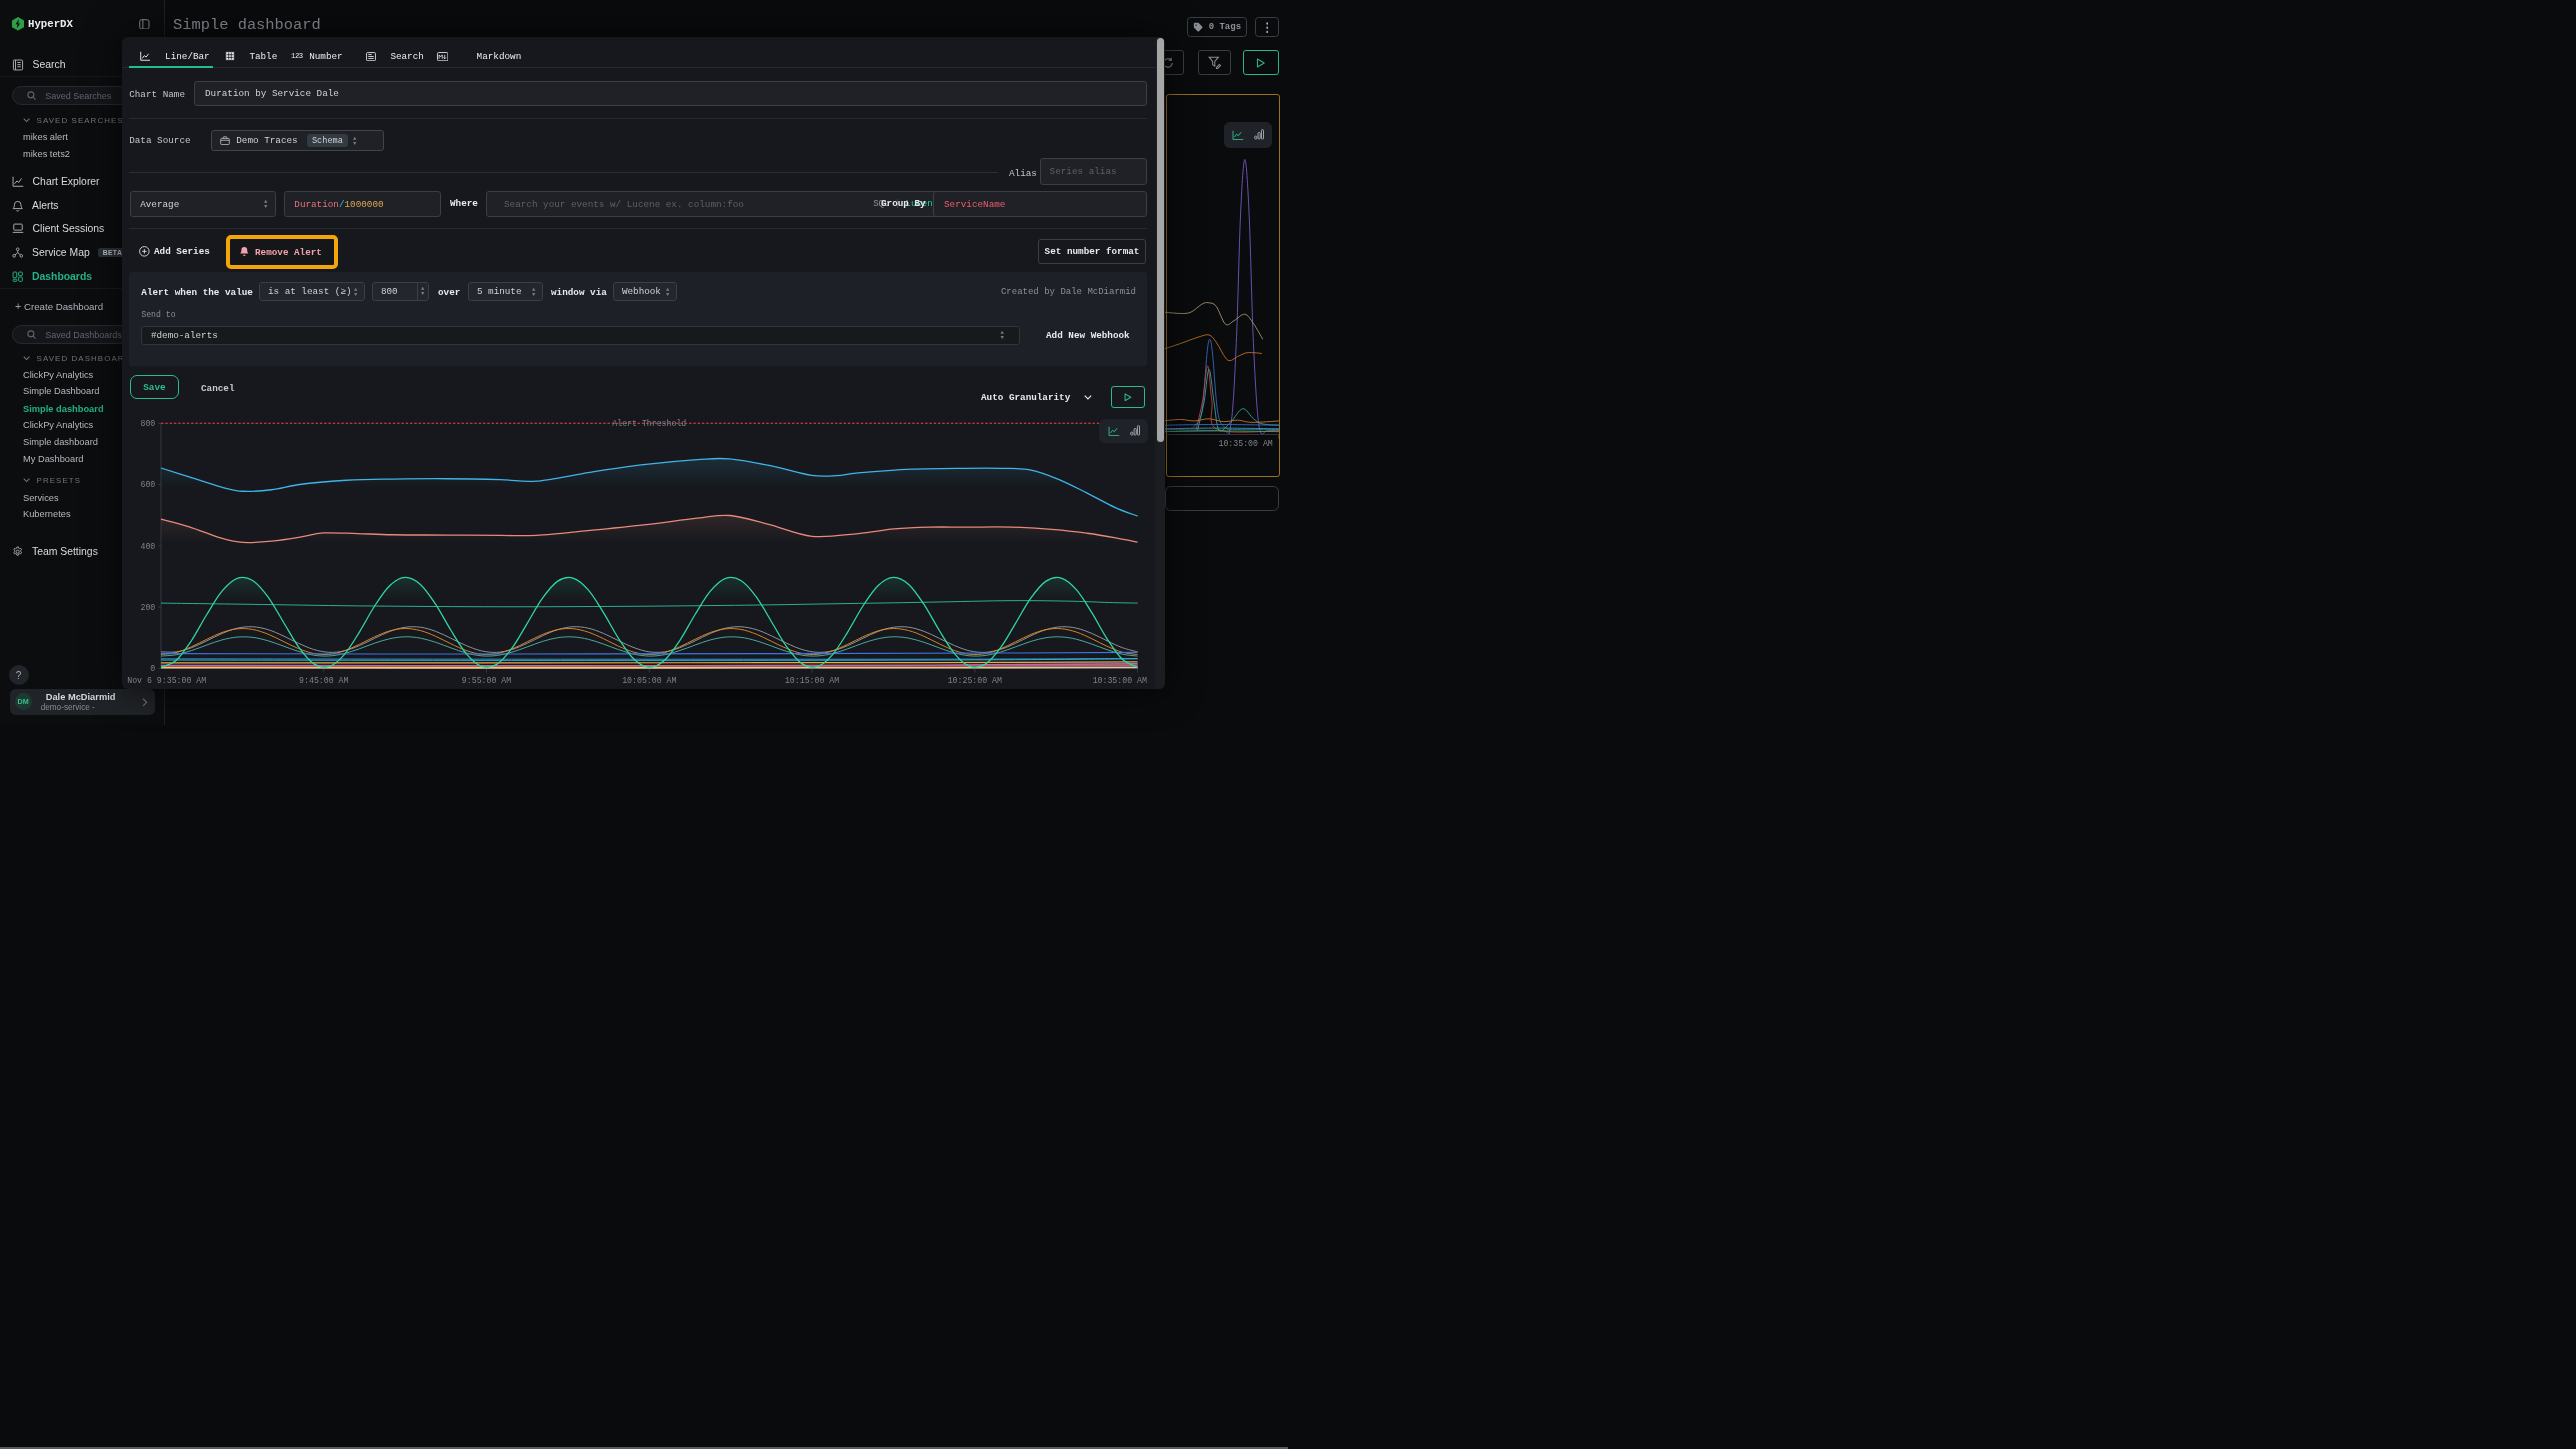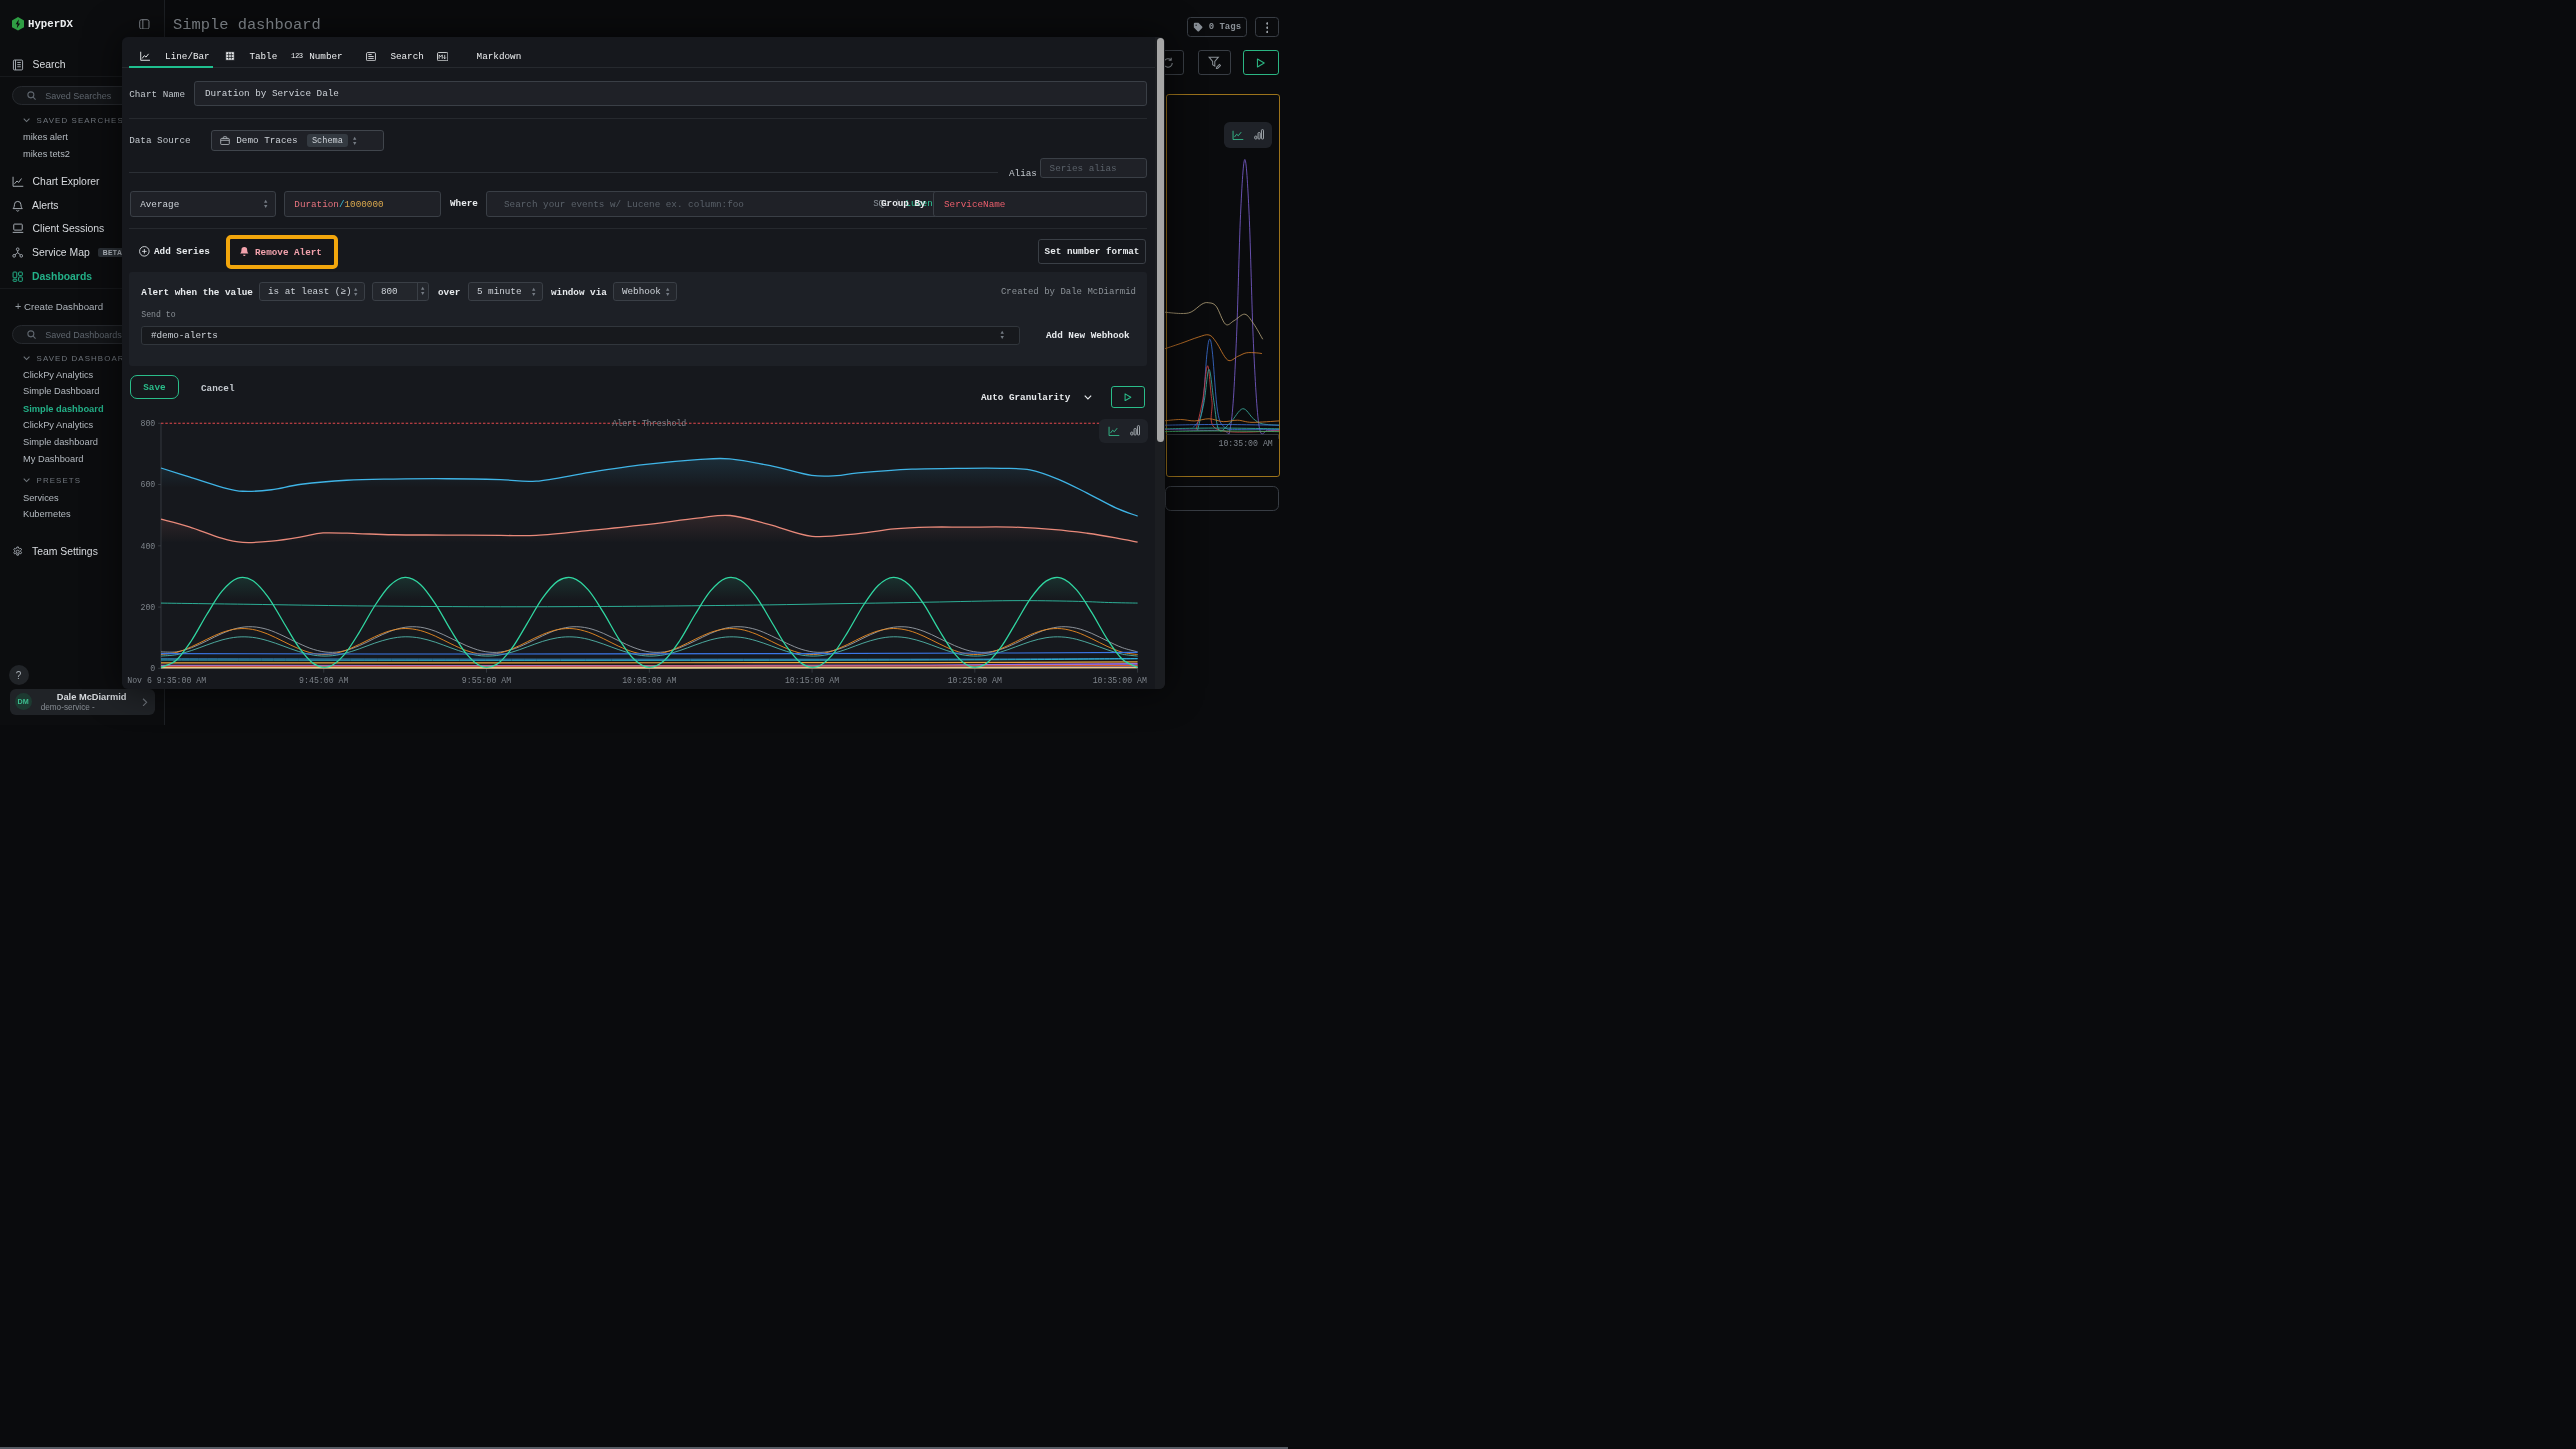--- a/index.html
+++ b/index.html
@@ -115,21 +115,21 @@
  <div class="sitem" style="top:509px">Kubernetes</div>
 
  <div class="navitem" style="top:543px"><svg width="11.4" height="11.4" viewBox="0 0 16 16" fill="none" stroke="#a7adb4" stroke-width="1.25">
         <circle cx="8" cy="8" r="2.2"></circle>
         <path d="M6.9 1.4h2.2l.3 1.7a5 5 0 0 1 1.4.8l1.6-.6 1.1 1.9-1.3 1.1a5 5 0 0 1 0 1.7l1.3 1.1-1.1 1.9-1.6-.6a5 5 0 0 1-1.4.8l-.3 1.7H6.9l-.3-1.7a5 5 0 0 1-1.4-.8l-1.6.6-1.1-1.9 1.3-1.1a5 5 0 0 1 0-1.7L2.5 5.2l1.1-1.9 1.6.6a5 5 0 0 1 1.4-.8Z"></path>
       </svg>Team Settings</div>
 
  <div class="abs" style="left:8.6px;top:665px;width:20px;height:20px;border-radius:50%;background:#212428;color:#a6adb4;font-family:'Liberation Sans',sans-serif;font-size:10px;display:flex;align-items:center;justify-content:center">?</div>
  <div class="abs" style="left:9.7px;top:689px;width:145px;height:26px;border-radius:5.7px;background:#202327">
    <div class="abs" style="left:5px;top:4.3px;width:17px;height:17px;border-radius:50%;background:#1d3a31;color:#3dbd8f;font-family:'Liberation Sans',sans-serif;font-size:7.2px;font-weight:bold;display:flex;align-items:center;justify-content:center">DM</div>
-   <div class="sans abs" style="left:47px;top:2.9px;font-size:9.3px;font-weight:bold;color:#d5d9dd">Dale McDiarmid</div>
+   <div class="sans abs" style="left:36px;top:2.9px;font-size:9.3px;font-weight:bold;color:#d5d9dd">Dale McDiarmid</div>
    <div class="sans abs" style="left:31px;top:14px;font-size:8.2px;color:#878d94">demo-service -</div>
    <svg class="abs" style="right:7.2px;top:8.6px" width="5.7" height="8.6" viewBox="0 0 8 12" fill="none" stroke="#6f757c" stroke-width="1.6">
         <path d="M1.5 1l5 5-5 5"></path>
       </svg>
  </div>
 </div>
 <div id="title">Simple dashboard</div>
 <div class="tbtn" style="left:1187px;top:17px;width:60px;height:20.4px;border-radius:3.6px;font-weight:bold;font-size:9px;gap:5.7px">
   <svg width="10" height="10" viewBox="0 0 14 14" fill="#878e95">
       <path d="M7.6 1.2 12.8 6.4a1.4 1.4 0 0 1 0 2L8.4 12.8a1.4 1.4 0 0 1-2 0L1.2 7.6V2.6a1.4 1.4 0 0 1 1.4-1.4ZM4.4 3.4a1 1 0 1 0 0 2 1 1 0 0 0 0-2Z"></path>
@@ -239,21 +239,21 @@
         <path d="M4.6 3.4V2a1 1 0 0 1 1-1h2.8a1 1 0 0 1 1 1v1.4"></path>
         <line x1="1" y1="6" x2="13" y2="6"></line>
       </svg>
    <span style="margin-left:6.4px">Demo Traces</span>
    <span style="margin-left:9.3px;background:#343a41;border-radius:2.9px;padding:1.8px 5px;font-size:8.6px;color:#cfd4da">Schema</span>
    <div class="updn" style="margin-left:5px">▲<br>▼</div>
  </div>
 
  <div class="hr" style="left:7.2px;top:135px;width:869px;background:#2b2f35"></div>
  <div class="mlabel" style="left:887px;top:131px">Alias</div>
- <div class="inp" style="left:918px;top:121px;width:107px;height:20px;padding-left:8.6px;color:#5a6169">Series alias</div>
+ <div class="inp" style="left:918px;top:121px;width:107px;height:27px;padding-left:8.6px;color:#5a6169">Series alias</div>
 
  <div class="inp" style="left:7.9px;top:154px;width:146px;height:26px;padding-left:9.3px">Average<div class="updn" style="position:absolute;left:133px">▲<br>▼</div></div>
  <div class="inp" style="left:162px;top:154px;width:157px;height:26px;padding-left:9.3px">
       <span style="color:#e5737e">Duration</span>
       <span style="color:#38bdd4">/</span>
       <span style="color:#d9a84e">1000000</span>
     </div>
  <div class="blabel" style="left:328px;top:161px">Where</div>
  <div class="inp" style="left:364px;top:154px;width:463px;height:26px;padding-left:17px;color:#5a6169">Search your events w/ Lucene ex. column:foo
    <span style="position:absolute;right:10px;color:#8b929a;font-size:9px">SQL <span style="color:#4a5057">|</span> <span style="color:#2ecc9a">Lucene</span></span></div>

